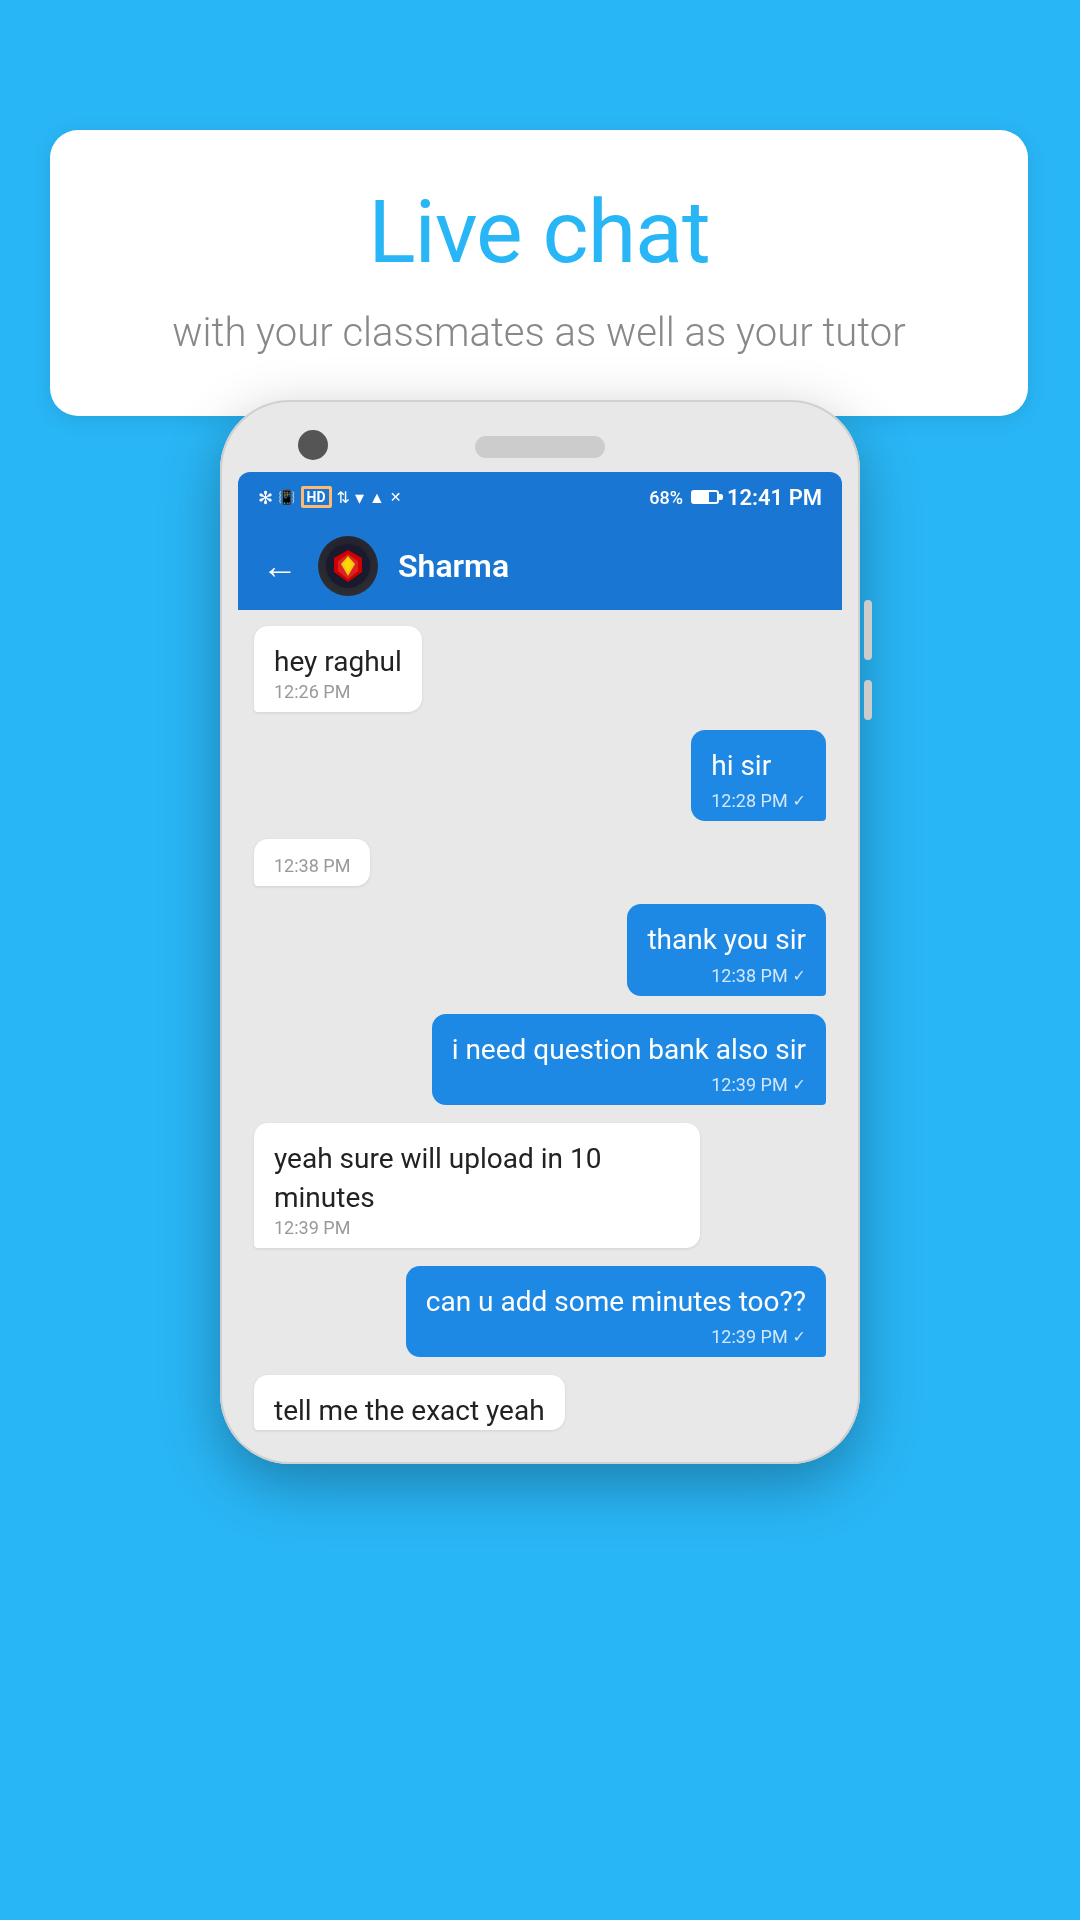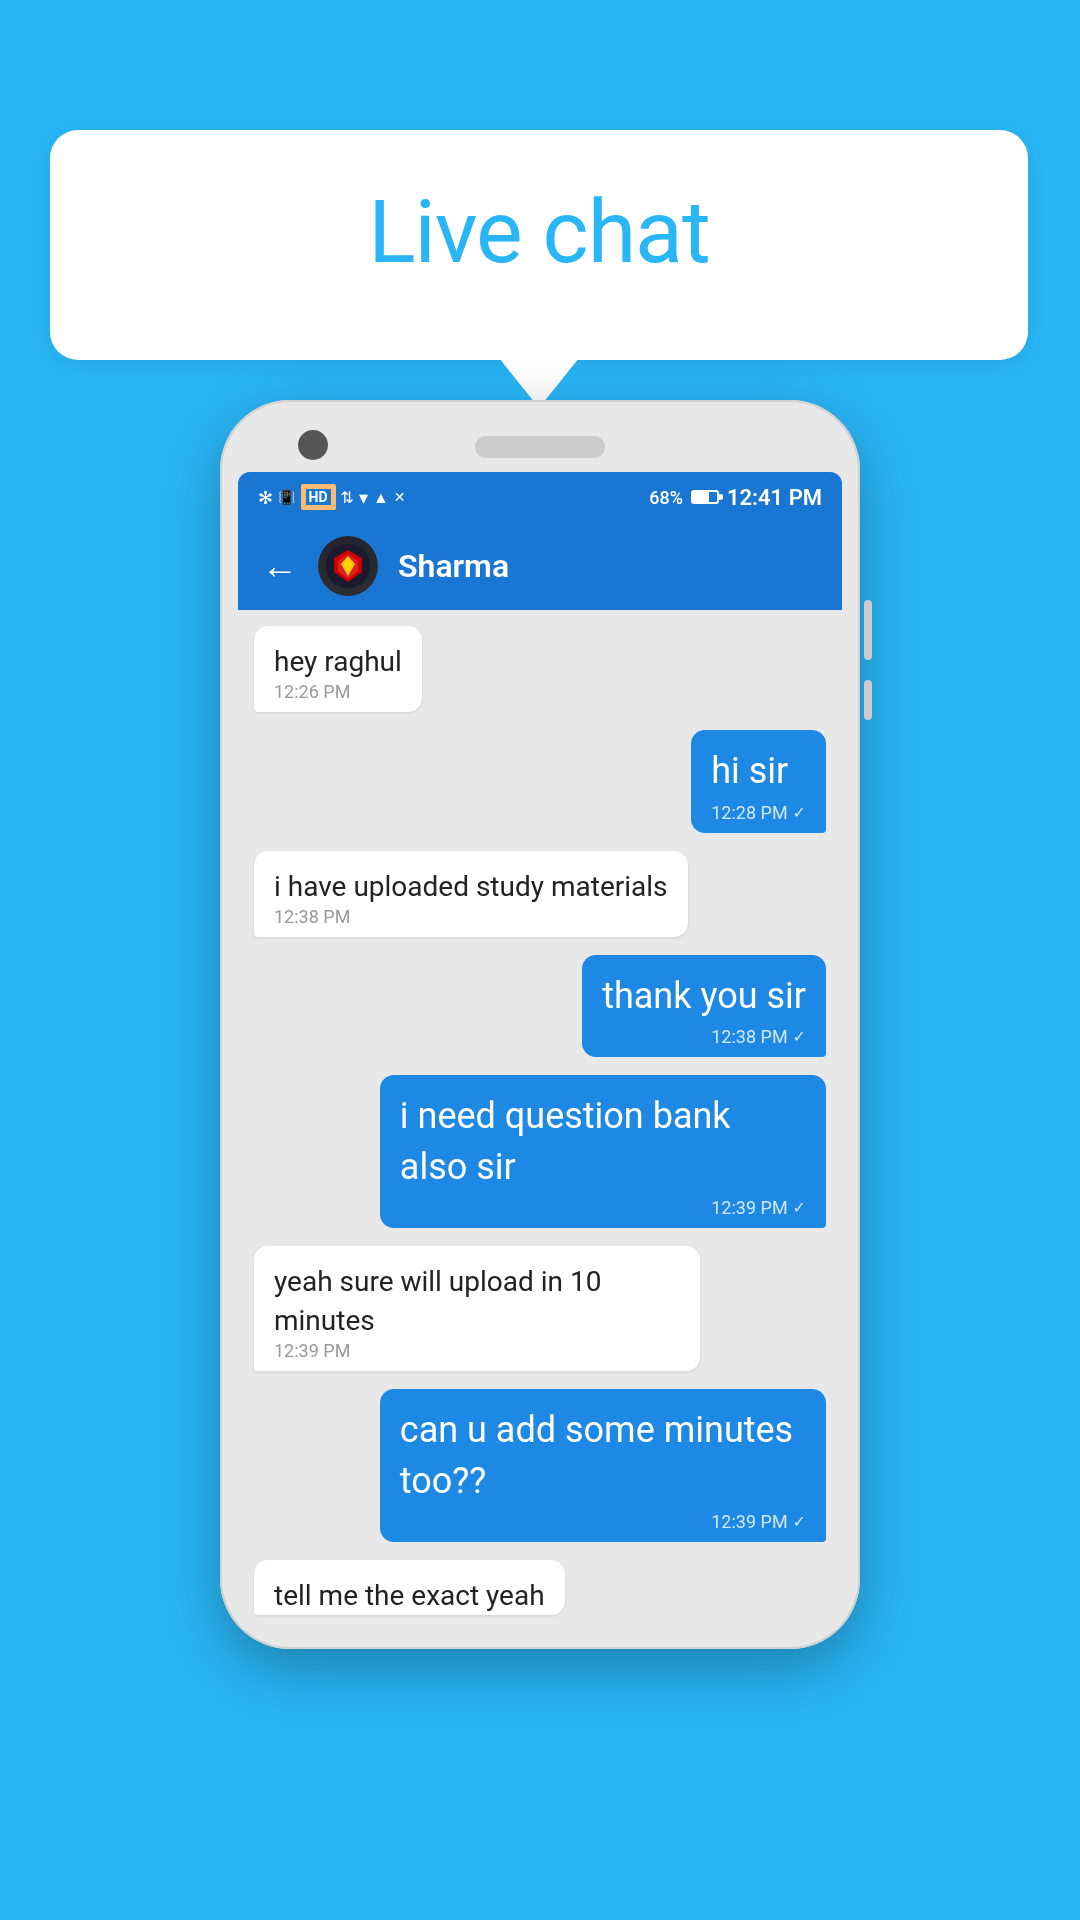--- a/index.html
+++ b/index.html
@@ -174,21 +174,21 @@
       padding: 16px 20px 10px;
       max-width: 78%;
     }
     .msg-text-received {
       color: #222;
       font-size: 28px;
       line-height: 1.4;
     }
     .msg-text-sent {
       color: white;
-      font-size: 36px;
+      font-size: 28px;
       line-height: 1.4;
     }
     .msg-time-received {
       color: #999;
       font-size: 18px;
     }
     .msg-time-sent {
       color: rgba(255,255,255,0.8);
       font-size: 18px;
       margin-top: 5px;
@@ -238,39 +238,40 @@
       height: 6px;
       background: white;
       border-radius: 0 2px 2px 0;
     }
   </style>
 </head>
 <body>
 
 <div class="tooltip-container">
   <div class="live-chat-title">Live chat</div>
+  <div class="live-chat-subtitle">with your classmates as well as your tutor</div>
 </div>
 
 <div class="phone-wrapper">
   <div class="phone-outer">
     <div class="phone-top-bar">
       <div class="phone-camera"></div>
       <div class="phone-earpiece"></div>
     </div>
 
     <div class="phone-button-right"></div>
     <div class="phone-button-right2"></div>
 
     <div class="phone-screen">
 
       <div class="status-bar">
         <div class="status-icons">
           <span style="color:white;font-size:18px;">✻</span>
           <span style="color:white;font-size:14px;">📳</span>
-          <span style="color:white;font-size:14px;border:5px solid #fdba74;padding:0 3px;border-radius:2px;font-weight:700;">HD</span>
+          <span style="color:white;font-size:14px;border:3px solid #fdba74;padding:0 3px;border-radius:2px;font-weight:700;">HD</span>
           <span style="color:white;font-size:16px;">⇅</span>
           <span style="color:white;font-size:18px;">▾</span>
           <span style="color:white;font-size:16px;">▲</span>
           <span style="color:white;font-size:14px;">✕</span>
         </div>
         <div class="status-right">
           <span style="font-size:18px;color:white;">68%</span>
           <div class="icon-battery"></div>
           <span class="status-time">12:41 PM</span>
         </div>
@@ -299,21 +300,20 @@
         </div>
 
         <div class="msg-sent">
           <div class="msg-text-sent">hi sir</div>
           <div class="msg-time-sent">
             12:28 PM <span class="checkmark">✓</span>
           </div>
         </div>
 
         <div class="msg-received">
-          <div class="msg-text-received">i have uploaded study materials</div>
           <div class="msg-time-received">12:38 PM</div>
         </div>
 
         <div class="msg-sent">
           <div class="msg-text-sent">thank you sir</div>
           <div class="msg-time-sent">
             12:38 PM <span class="checkmark">✓</span>
           </div>
         </div>
 

